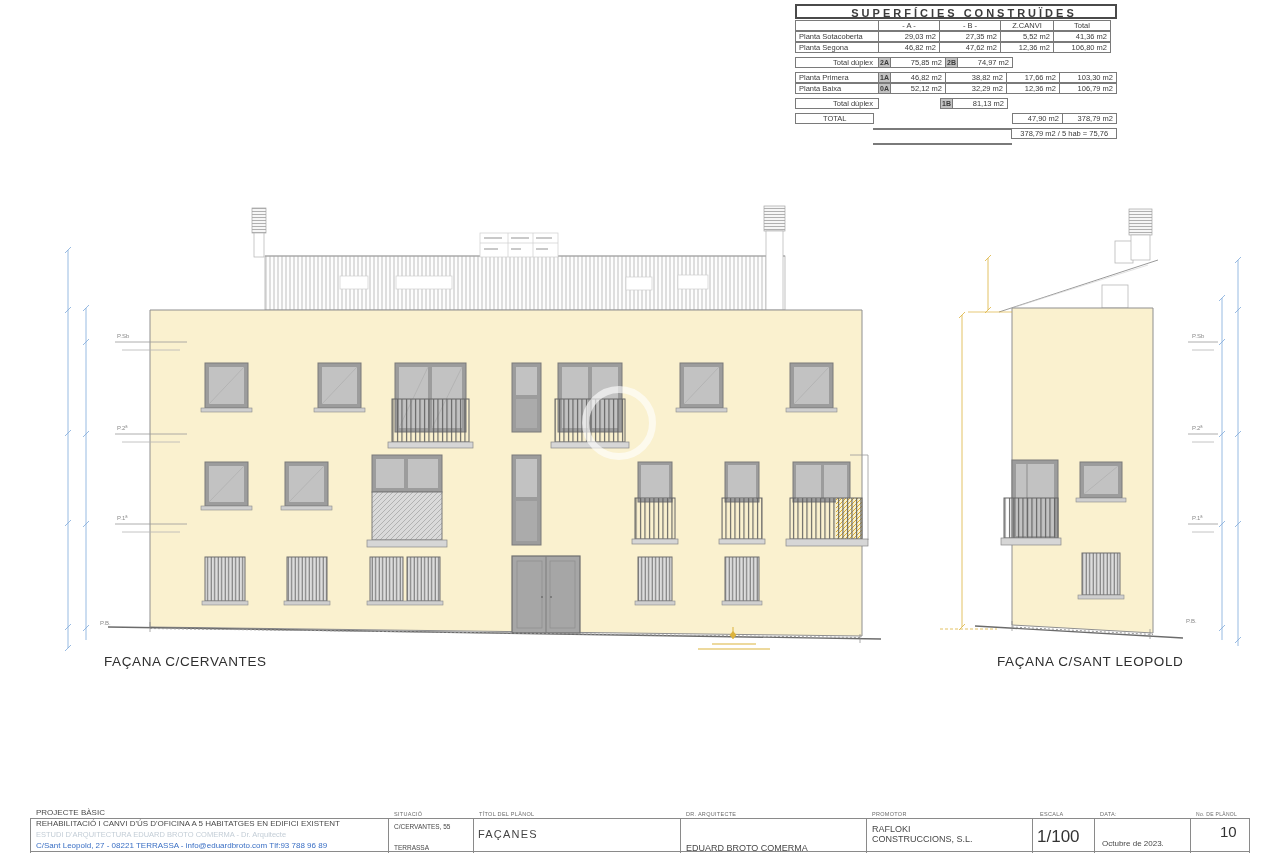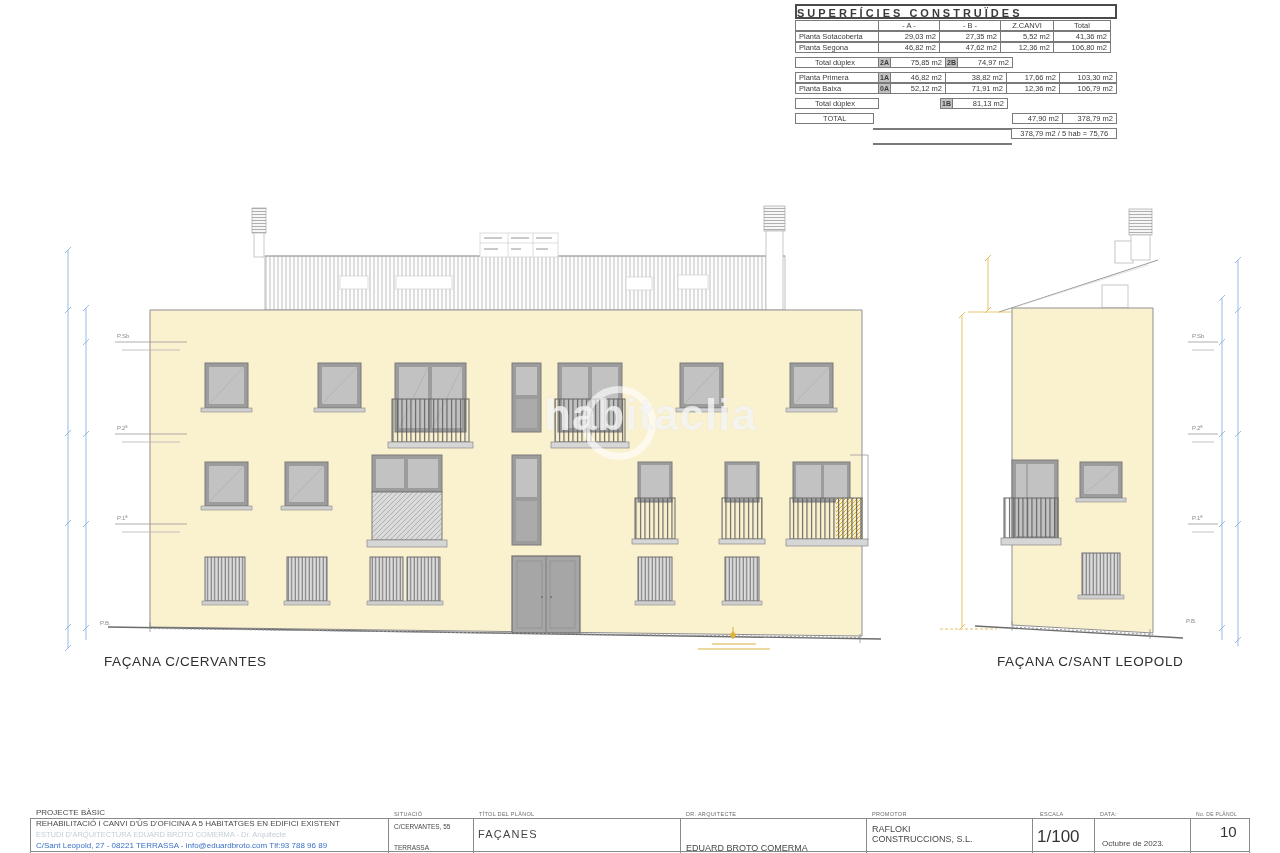--- a/index.html
+++ b/index.html
@@ -1,30 +1,30 @@
 <!DOCTYPE html>
 <html lang="ca"><head>
 <meta charset="utf-8">
 <style>
   html,body{margin:0;padding:0;background:#fff;}
   .sheet{position:relative;width:1280px;height:853px;background:#ffffff;overflow:hidden;
          font-family:"Liberation Sans",sans-serif;color:#333;}
   
   .stable{position:absolute;left:795px;top:4px;width:322px;font-size:7.5px;color:#3c3c3c;}
-  .st-title{height:15px;line-height:15px;font-weight:bold;font-size:11px;
-            letter-spacing:3px;color:#3b3b3b;border:2px solid #4a4a4a;margin-bottom:1px;box-sizing:border-box;}
+  .st-title{height:15px;line-height:15px;text-align:center;font-weight:bold;font-size:11px;
+            letter-spacing:3px;color:#3b3b3b;border:2px solid #4a4a4a;margin-bottom:1px;box-sizing:border-box;padding-left:16px;}
   .srow{display:flex;height:11px;line-height:10px;}
   .srow.mt{margin-top:4px;}
   .c{box-sizing:border-box;border:1px solid #7a7a7a;padding:0 3px;white-space:nowrap;overflow:hidden;background:#fff;}
   .srow .c + .c, .srow .sp + .c{margin-left:-1px;}
   .sp{box-sizing:border-box;border:1px solid transparent;background:transparent;}
   .wl{width:84px;} .wa{width:62px;} .wb{width:62px;} .wz{width:54px;} .wt{width:58px;}
   .wbadge{width:13px;padding:0;text-align:center;background:#c2c2c2;font-weight:bold;font-size:7px;}
   .wav{width:56px;} .wab{width:148px;margin-top:15px;} .wrt{width:112px;}
-  .ctr{text-align:center;} .num{text-align:right;} .tr{text-align:right;padding-right:23px;}
+  .ctr{text-align:center;} .num{text-align:right;} .tr{text-align:right;padding-right:5px;}
   
   .caption{position:absolute;font-size:13.5px;color:#2f2f2f;letter-spacing:0.6px;}
   .cap-cerv{left:104px;top:654px;} .cap-leo{left:997px;top:654px;}
   .watermark{position:absolute;left:520px;top:386px;width:260px;height:64px;pointer-events:none;}
   .wm-text{position:absolute;left:24px;top:4px;font-size:44px;font-weight:bold;letter-spacing:1px;
            color:rgba(255,255,255,0.72);text-shadow:0 0 1px rgba(160,160,160,0.35);}
   .wm-ring{position:absolute;left:62px;top:0px;width:60px;height:60px;border:7px solid rgba(255,255,255,0.62);
            border-radius:50%;}
   
   .tb-line{position:absolute;background:#8a8a8a;}
@@ -342,21 +342,20 @@
           <line x1="1235" y1="313" x2="1241" y2="307"></line>
         <line x1="1235" y1="437" x2="1241" y2="431"></line>
           <line x1="1235" y1="527" x2="1241" y2="521"></line>
         <line x1="1235" y1="643" x2="1241" y2="637"></line>
       </g>
     </g>
   </svg>
 
   <div class="watermark">
     <div class="wm-ring"></div>
-    <div class="wm-text">habitaclia</div>
   </div>
 
   <div class="caption cap-cerv">FAÇANA C/CERVANTES</div>
   <div class="caption cap-leo">FAÇANA C/SANT LEOPOLD</div>
 
   <div class="stable">
     <div class="st-title">SUPERFÍCIES CONSTRUÏDES</div>
     <div class="srow">
       <div class="c wl"></div>
       <div class="c wa ctr">- A -</div>
@@ -390,21 +389,21 @@
       <div class="c wbadge">1A</div>
       <div class="c wav num">46,82 m2</div>
       <div class="c wb num">38,82 m2</div>
       <div class="c wz num">17,66 m2</div>
       <div class="c wt num">103,30 m2</div>
     </div>
     <div class="srow">
       <div class="c wl">Planta Baixa</div>
       <div class="c wbadge">0A</div>
       <div class="c wav num">52,12 m2</div>
-      <div class="c wb num">71,91 m2</div>
+      <div class="c wb num">32,29 m2</div>
       <div class="c wz num">12,36 m2</div>
       <div class="c wt num">106,79 m2</div>
     </div>
     <div class="srow mt">
       <div class="c wl tr">Total dúplex</div>
       <div class="sp wa"></div>
       <div class="c wbadge">1B</div>
       <div class="c wav num">81,13 m2</div>
     </div>
     <div class="srow mt">

